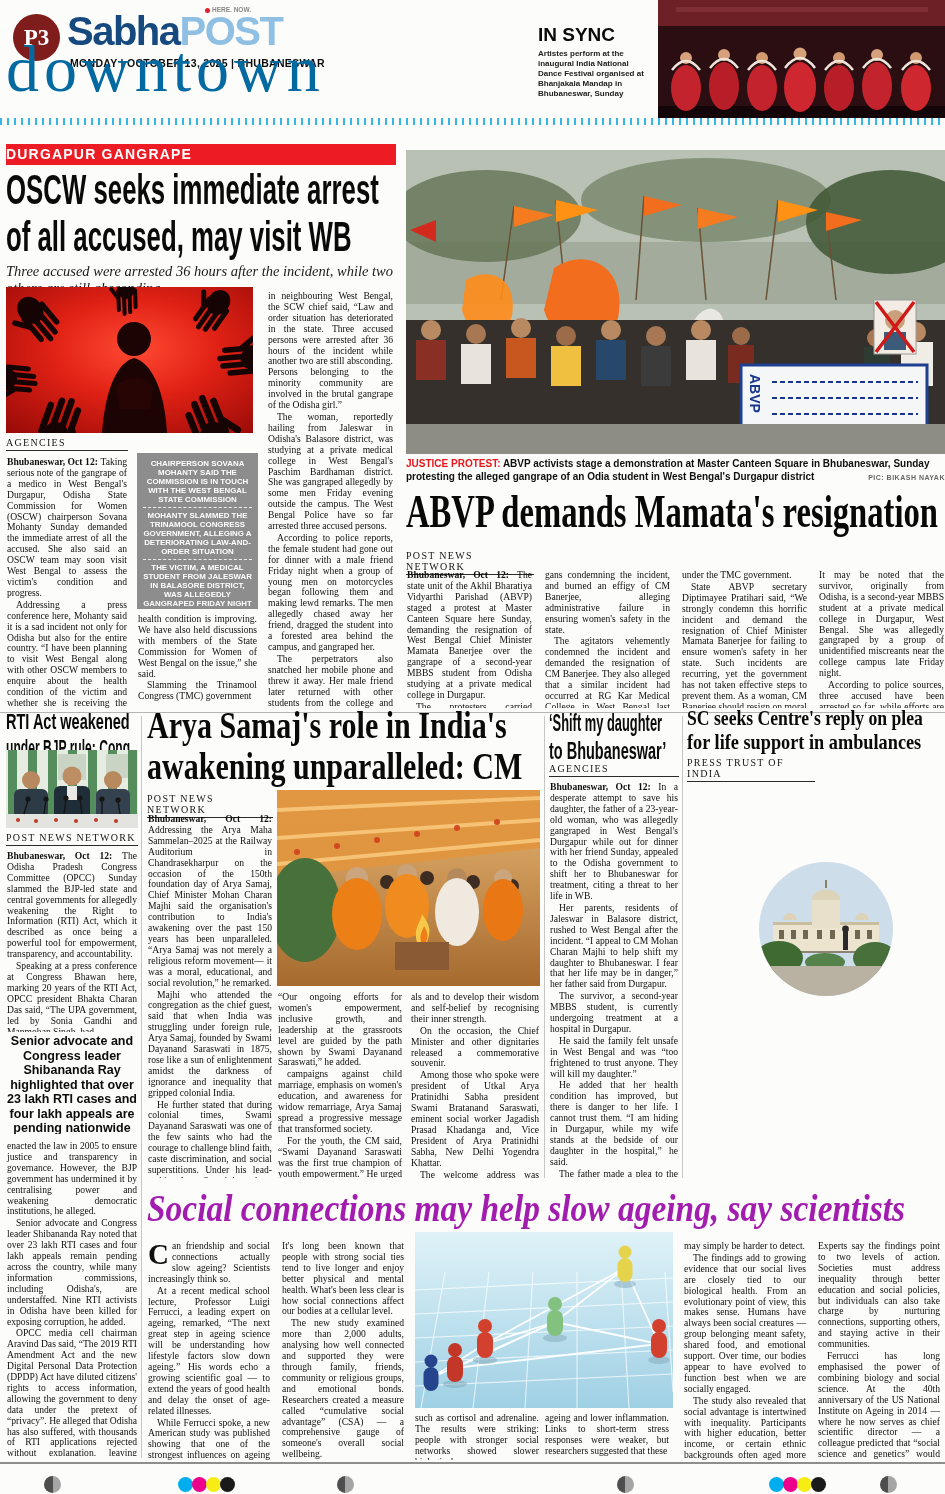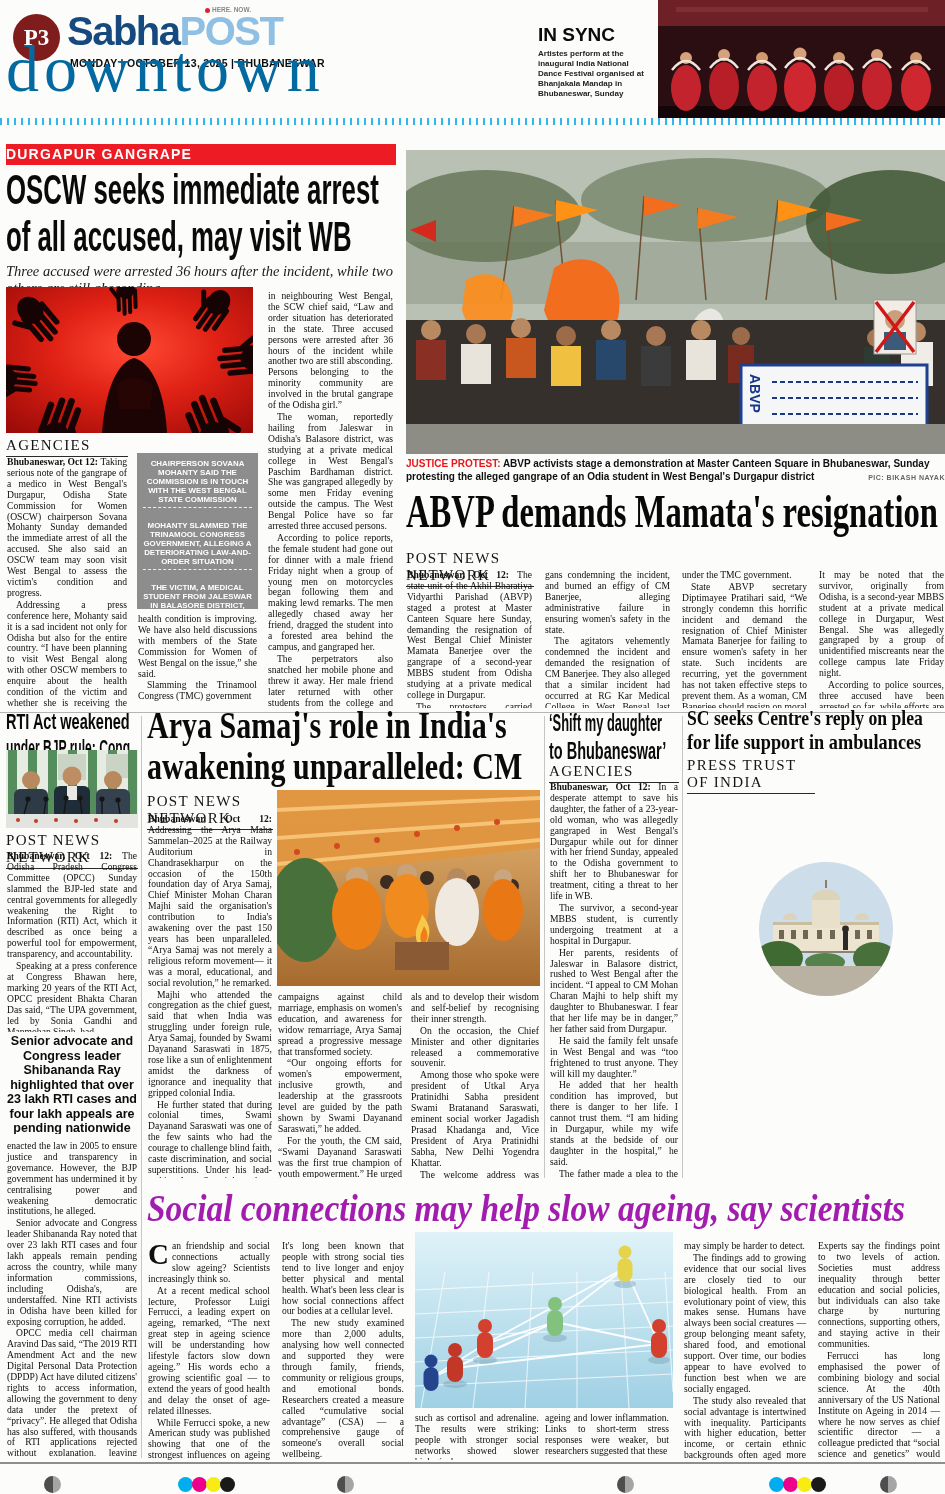--- a/index.html
+++ b/index.html
@@ -16,36 +16,36 @@
   #brand-tag .dot{display:inline-block;width:5px;height:5px;border-radius:50%;background:#e41e2d;margin-right:2px;vertical-align:middle}
   #dateline{left:70px;top:57px;font-family:"Liberation Sans",sans-serif;font-weight:bold;font-size:10.5px;color:#0c0c0c;letter-spacing:.3px}
   #section-title{left:6px;top:38px;font-family:Liberation Serif, serif;font-weight:400;font-size:66px;line-height:62px;color:#0369a1;letter-spacing:5px}
   #insync{left:538px;top:24px;width:114px;font-family:"Liberation Sans",sans-serif}
   #insync-title{font-size:19px;font-weight:bold;color:#0b0b0b}
   #insync-cap{font-size:8px;line-height:10px;font-weight:bold;color:#222;margin-top:3px}
   #insync-photo{left:658px;top:0;width:287px;height:118px;overflow:hidden}
   #dashes{left:0;top:118px;width:945px;height:7px;background:repeating-linear-gradient(90deg,#35b6e8 0 2.5px,transparent 2.5px 7px)}
   
   .cond-ln{display:block;white-space:nowrap;font-weight:bold;transform-origin:0 0}
-  .byline{font-size:15px;letter-spacing:1.3px;color:#151515;border-bottom:1px solid #2a2a2a;padding-bottom:2px;text-transform:uppercase}
+  .byline{font-size:10px;letter-spacing:1.3px;color:#151515;border-bottom:1px solid #2a2a2a;padding-bottom:2px;text-transform:uppercase}
   .col{text-align:justify;font-size:9.6px;line-height:10.9px;color:#0f0f0f;overflow:hidden;-webkit-hyphens:auto;hyphens:auto}
   .col p{margin:1px;text-indent:9px}
   .col p:first-child{text-indent:0}
   
   #lead-kicker{left:6px;top:144px;width:390px;height:21px;background:#ed1c24;color:#fff;font-family:"Liberation Sans",sans-serif;
     font-weight:bold;font-size:14px;letter-spacing:1.2px;text-align:left;line-height:21px}
   #lead-head{left:6px;top:166px;width:392px;font-family:"Liberation Sans",sans-serif;font-size:43px;line-height:47px;color:#0a0a0a}
   #lead-deck{left:6px;top:263px;width:392px;font-style:italic;font-size:14.5px;color:#1a1a1a}
   #lead-img{left:6px;top:287px;width:247px;height:146px;overflow:hidden}
   #lead-byline{left:6px;top:437px;width:122px}
   #lead-c1{left:6px;top:456px;width:122px;height:252px}
   #factbox{left:137px;top:453px;width:121px;height:156px;background:#8d8d8d;color:#fff;text-align:center;
     font-family:"Liberation Sans",sans-serif;font-weight:bold;font-size:7.9px;line-height:9px;padding:6px 6px;overflow:hidden}
   #factbox p{margin:0;text-indent:0}
-  #factbox p + p{margin-top:3px;padding-top:13px;border-top:1px dashed rgba(255,255,255,.85)}
+  #factbox p + p{margin-top:3px;padding-top:3px;border-top:1px dashed rgba(255,255,255,.85)}
   #lead-c2{left:137px;top:613px;width:121px;height:95px}
   #lead-c3{left:267px;top:290px;width:127px;height:418px}
   
   #protest-photo{left:406px;top:150px;width:539px;height:304px;overflow:hidden}
   #protest-cap{left:406px;top:458px;width:539px;font-family:"Liberation Sans",sans-serif;font-size:10px;line-height:12.5px;font-weight:bold;color:#101010;position:absolute}
   #protest-cap .lead-in{color:#e8161d}
   #protest-credit{position:absolute;right:0;bottom:-1px;font-size:7px;color:#666;letter-spacing:.5px}
   #abvp-head{left:406px;top:486px;width:539px;font-family:"Liberation Serif",serif;font-size:46px;line-height:52px;color:#080808}
   #abvp-byline{left:406px;top:550px;width:128px}
   .abvp-col{top:569px;width:127px;height:139px}
@@ -424,40 +424,40 @@
           <circle cx="220" cy="32" r="3"></circle>
         </g>
     </svg>
   </div>
   <div class="abs col" id="arya-c1">
       <p><b>Bhubaneswar, Oct 12: </b>Addressing the Arya Maha Sammelan–2025 at the Railway Auditorium in Chandrasekharpur on the occasion of the 150th foundation day of Arya Samaj, Chief Minister Mohan Charan Majhi said the organisation's contribution to India's awakening over the past 150 years has been unparalleled. “Arya Samaj was not merely a religious reform movement— it was a moral, educational, and social revolution,” he remarked.</p>
       <p>Majhi who attended the congregation as the chief guest, said that when India was struggling under foreign rule, Arya Samaj, founded by Swami Dayanand Saraswati in 1875, rose like a sun of enlightenment amidst the darkness of ignorance and inequality that gripped colonial India.</p>
       <p>He further stated that during colonial times, Swami Dayanand Saraswati was one of the few saints who had the courage to challenge blind faith, caste discrimination, and social superstitions. Under his lead­ership, Arya Samaj brought a new awakening in India through education, women empowerment, and revival of Vedic learning. Through</p>
     </div>
   <div class="abs col" id="arya-c2">
+      <p>“Our ongoing efforts for women's empowerment, inclusive growth, and leadership at the grassroots level are guided by the path shown by Swami Dayanand Saraswati,” he added.</p>
       <p>campaigns against child marriage, emphasis on women's education, and awareness for widow remarriage, Arya Samaj spread a progressive message that transformed society.</p>
-      <p>“Our ongoing efforts for women's empowerment, inclusive growth, and leadership at the grassroots level are guided by the path shown by Swami Dayanand Saraswati,” he added.</p>
       <p>For the youth, the CM said, “Swami Dayanand Saraswati was the first true champion of youth empowerment.” He urged the youth to awaken themselves by drawing inspiration from Maharshi Dayanand's ide-</p>
     </div>
   <div class="abs col" id="arya-c3">
       <p>als and to develop their wisdom and self-belief by recognising their inner strength.</p>
       <p>On the occasion, the Chief Minister and other dignitaries released a commemorative souvenir.</p>
       <p>Among those who spoke were president of Utkal Arya Pratinidhi Sabha president Swami Bratanand Saraswati, eminent social worker Jagadish Prasad Khadanga and, Vice President of Arya Pratinidhi Sabha, New Delhi Yogendra Khattar.</p>
       <p>The welcome address was delivered by executive president of Utkal Arya Pratinidhi Sabha Pandit Birendra Kumar Panda.</p>
     </div>
 
   <div class="abs" id="shift-head">
     <span class="cond-ln" style="transform:scaleX(.56)">‘Shift my daughter</span>
     <span class="cond-ln" style="transform:scaleX(.63)">to Bhubaneswar’</span>
   </div>
   <div class="abs byline" id="shift-byline">AGENCIES</div>
   <div class="abs col" id="shift-body">
       <p><b>Bhubaneswar, Oct 12: </b>In a desperate attempt to save his daughter, the father of a 23-year-old woman, who was allegedly gangraped in West Bengal's Durgapur while out for dinner with her friend Sunday, appealed to the Odisha government to shift her to Bhubaneswar for treatment, citing a threat to her life in WB.</p>
+      <p>Her parents, residents of Jaleswar in Balasore district, rushed to West Bengal after the incident. “I appeal to CM Mohan Charan Majhi to help shift my daughter to Bhubaneswar. I fear that her life may be in danger,” her father said from Durgapur.</p>
       <p>The survivor, a second-year MBBS student, is currently undergoing treatment at a hospital in Durgapur.</p>
-      <p>Her parents, residents of Jaleswar in Balasore district, rushed to West Bengal after the incident. “I appeal to CM Mohan Charan Majhi to help shift my daughter to Bhubaneswar. I fear that her life may be in danger,” her father said from Durgapur.</p>
       <p>He said the family felt unsafe in West Bengal and was “too frightened to trust anyone. They will kill my daughter.”</p>
       <p>He added that her health condition has improved, but there is danger to her life. I cannot trust them. “I am hiding in Durgapur, while my wife stands at the bedside of our daughter in the hospital,” he said.</p>
       <p>The father made a plea to the Odisha government after a team of officials from Balasore visited the hospital Saturday, acting on the direction of Majhi, who had spoken to him over phone the same night.</p>
     </div>
 
   <div class="abs" id="sc-head">
     <span class="cond-ln" style="transform:scaleX(.82)">SC seeks Centre's reply on plea</span>
     <span class="cond-ln" style="transform:scaleX(.85)">for life support in ambulances</span>
   </div>
   <div class="abs byline" id="sc-byline">PRESS TRUST OF INDIA</div>

